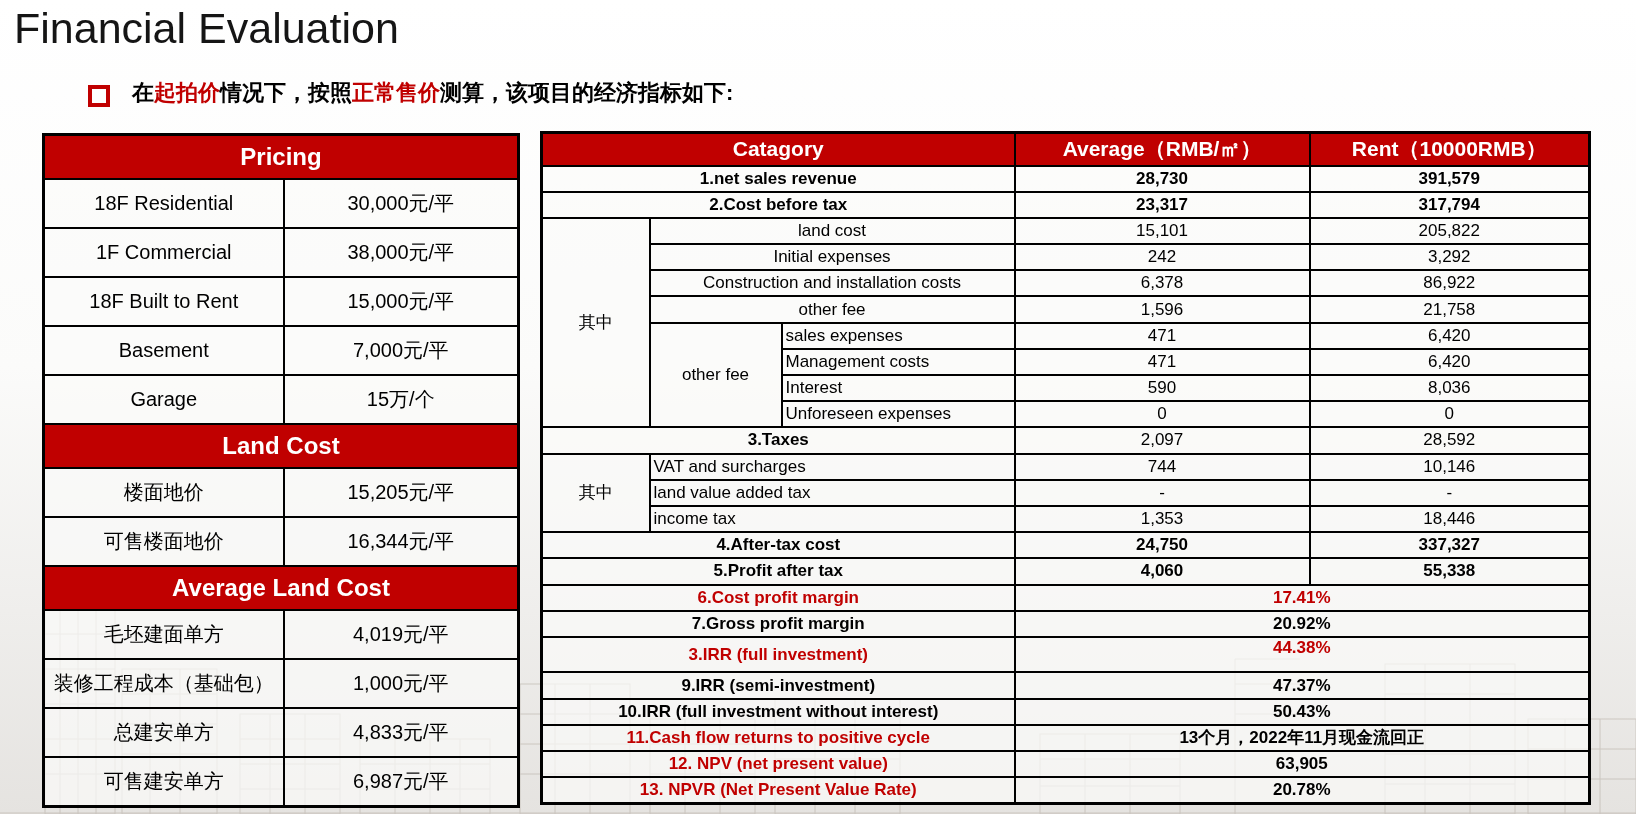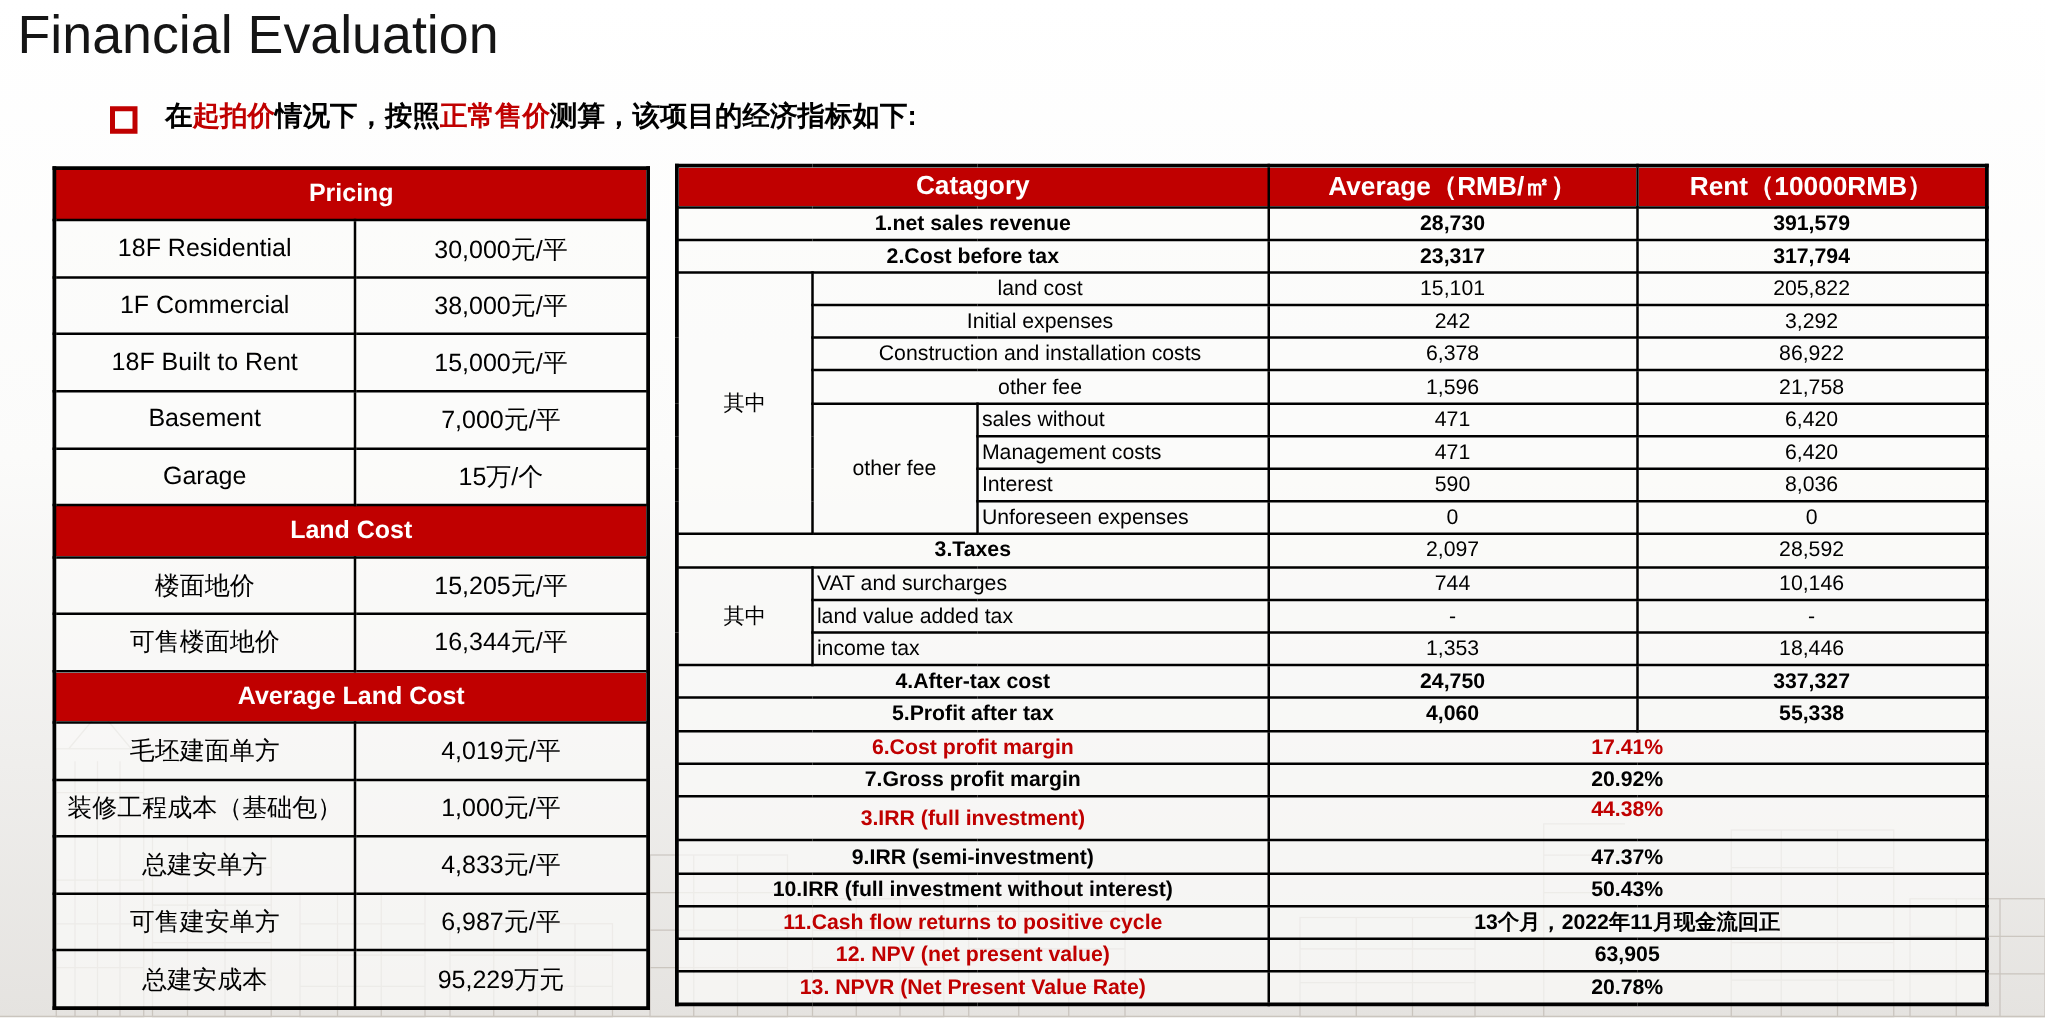--- a/index.html
+++ b/index.html
@@ -22,21 +22,21 @@
     display:inline-block;width:14px;height:14px;border:4px solid #c00000;
     margin:5px 22px 0 0;flex:none;
   }
   .red{color:#c00000;}
   table{border-collapse:collapse;table-layout:fixed;z-index:1;position:absolute;
         background:rgba(255,255,255,0.35);}
   td,th{vertical-align:middle;padding:0 3px;overflow:hidden;}
   
   .lt{left:42px;top:133px;width:475px;height:675px;border:3px solid #000;font-size:20px;}
   .lt td,.lt th{border:2px solid #000;background:rgba(250,250,248,0.55);}
-  .lt th.lt-head{background:#c00000;color:#fff;font-weight:700;font-size:20px;height:36px;}
+  .lt th.lt-head{background:#c00000;color:#fff;font-weight:700;font-size:24px;height:36px;}
   .lt td{height:40px;text-align:center;font-weight:400;}
   
   .rt{left:540px;top:131px;width:1048px;height:674px;border:3px solid #000;font-size:17px;}
   .rt td,.rt th{border:2px solid #000;background:rgba(250,250,248,0.55);}
   .rt th{background:#c00000;color:#fff;font-weight:700;font-size:21px;height:29px;}
   .rt tr{height:25px;}
   .rt tr.tall{height:34px;}
   .rt .lbl{text-align:center;font-weight:700;}
   .rt .sub{text-align:center;font-weight:400;}
   .rt .left{text-align:left;font-weight:400;}
@@ -138,24 +138,20 @@
       <td>1,000元/平</td>
     </tr>
     <tr>
       <td>总建安单方</td>
       <td>4,833元/平</td>
     </tr>
     <tr>
       <td>可售建安单方</td>
       <td>6,987元/平</td>
     </tr>
-    <tr>
-      <td>总建安成本</td>
-      <td>95,229万元</td>
-    </tr>
   </tbody>
     </table>
 
   <table class="rt">
     <colgroup>
       <col style="width:108px">
         <col style="width:132px">
         <col style="width:233px">
       <col style="width:295px">
         <col style="width:280px">
@@ -192,21 +188,21 @@
       <td class="val">6,378</td>
       <td class="val">86,922</td>
     </tr>
     <tr>
       <td colspan="2" class="sub">other fee</td>
       <td class="val">1,596</td>
       <td class="val">21,758</td>
     </tr>
     <tr>
       <td rowspan="4" class="sub">other fee</td>
-      <td class="left">sales without</td>
+      <td class="left">sales expenses</td>
       <td class="val">471</td>
       <td class="val">6,420</td>
     </tr>
     <tr>
       <td class="left">Management costs</td>
       <td class="val">471</td>
       <td class="val">6,420</td>
     </tr>
     <tr>
       <td class="left">Interest</td>

